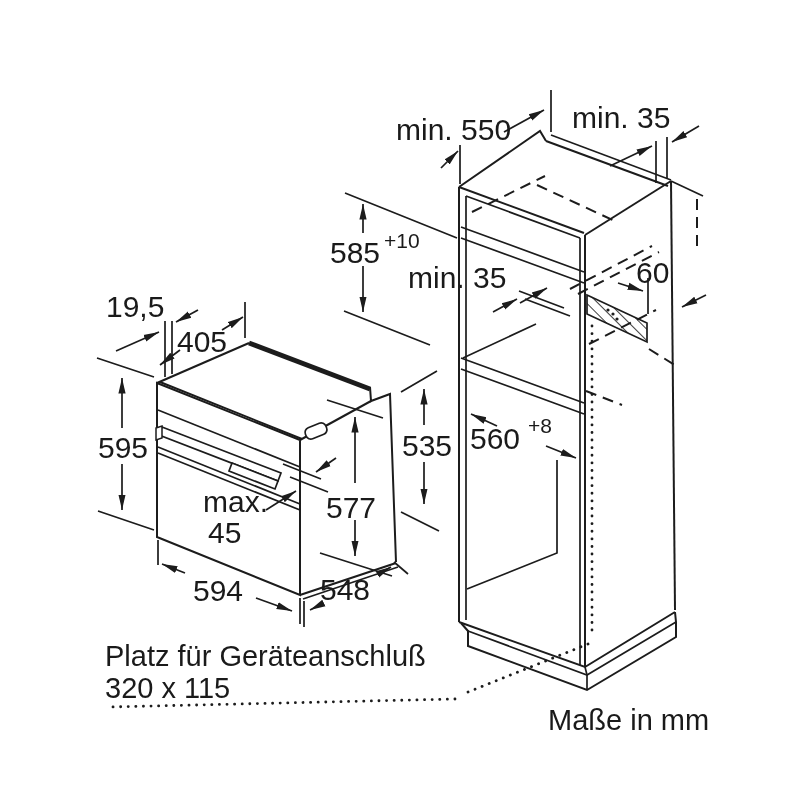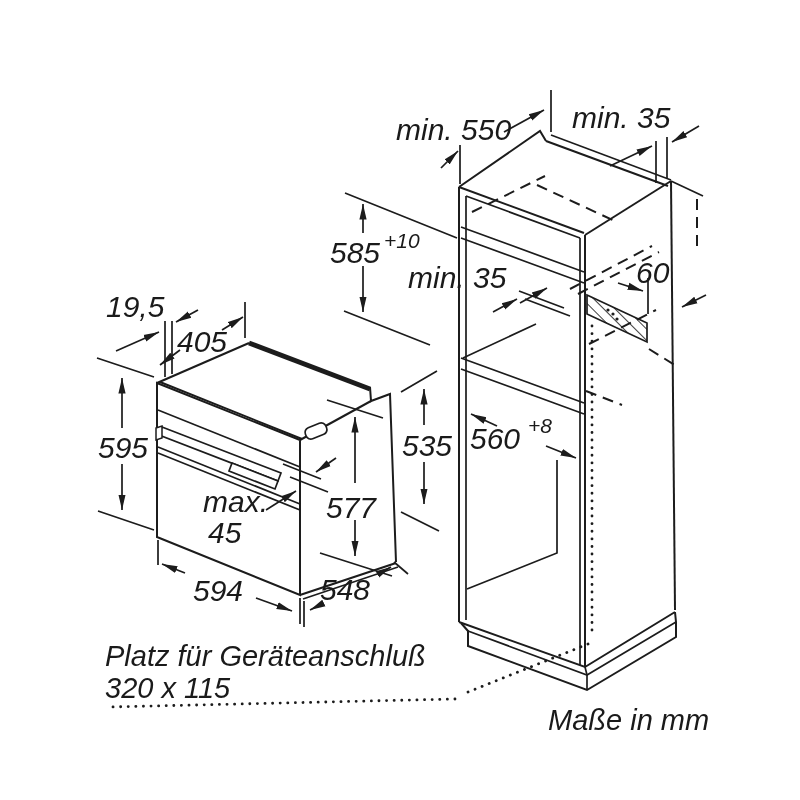--- a/index.html
+++ b/index.html
@@ -1,16 +1,16 @@
 <!DOCTYPE html>
 <html><head>
 <meta charset="utf-8">
 <style>
   html,body{margin:0;padding:0;background:#fff;}
-  #stage{position:relative;width:800px;height:800px;background:#fff;overflow:hidden;font-style:italic;}
+  #stage{position:relative;width:800px;height:800px;background:#fff;overflow:hidden;}
   svg{position:absolute;left:0;top:0;}
   text{font-family:"Liberation Sans","DejaVu Sans",sans-serif;fill:#1a1a1a;}
   .dim{font-size:30px;}
   .sup{font-size:21px;}
   .note{font-size:29px;}
   .ln{stroke:#1c1c1c;stroke-width:2;fill:none;}
   .thin{stroke:#1c1c1c;stroke-width:1.7;fill:none;}
   .thick{stroke:#1c1c1c;stroke-width:5;fill:none;}
   .dash{stroke:#1c1c1c;stroke-width:2;fill:none;stroke-dasharray:11 7;}
   .dots{stroke:#1c1c1c;stroke-width:2.8;fill:none;stroke-dasharray:0.1 7.5;stroke-linecap:round;}

